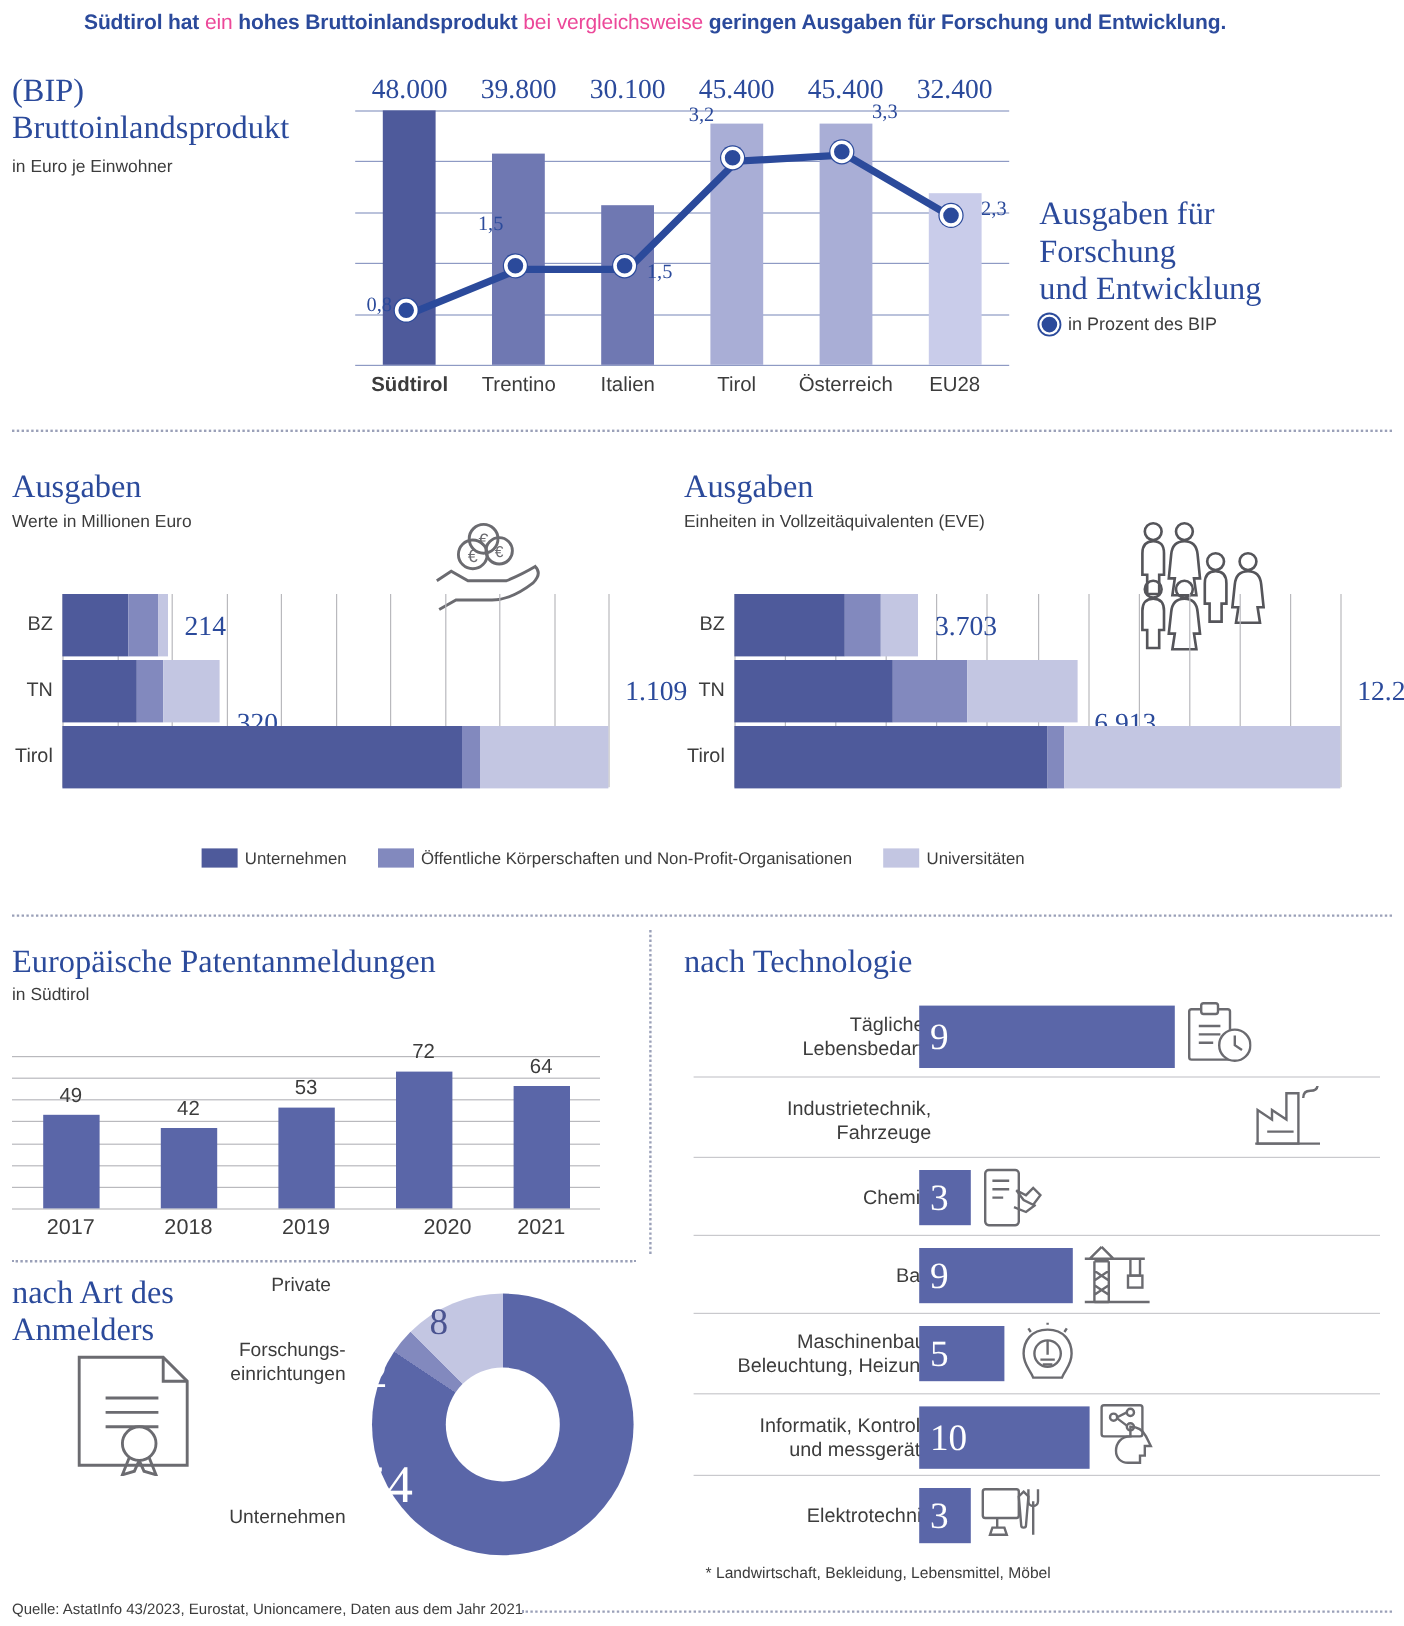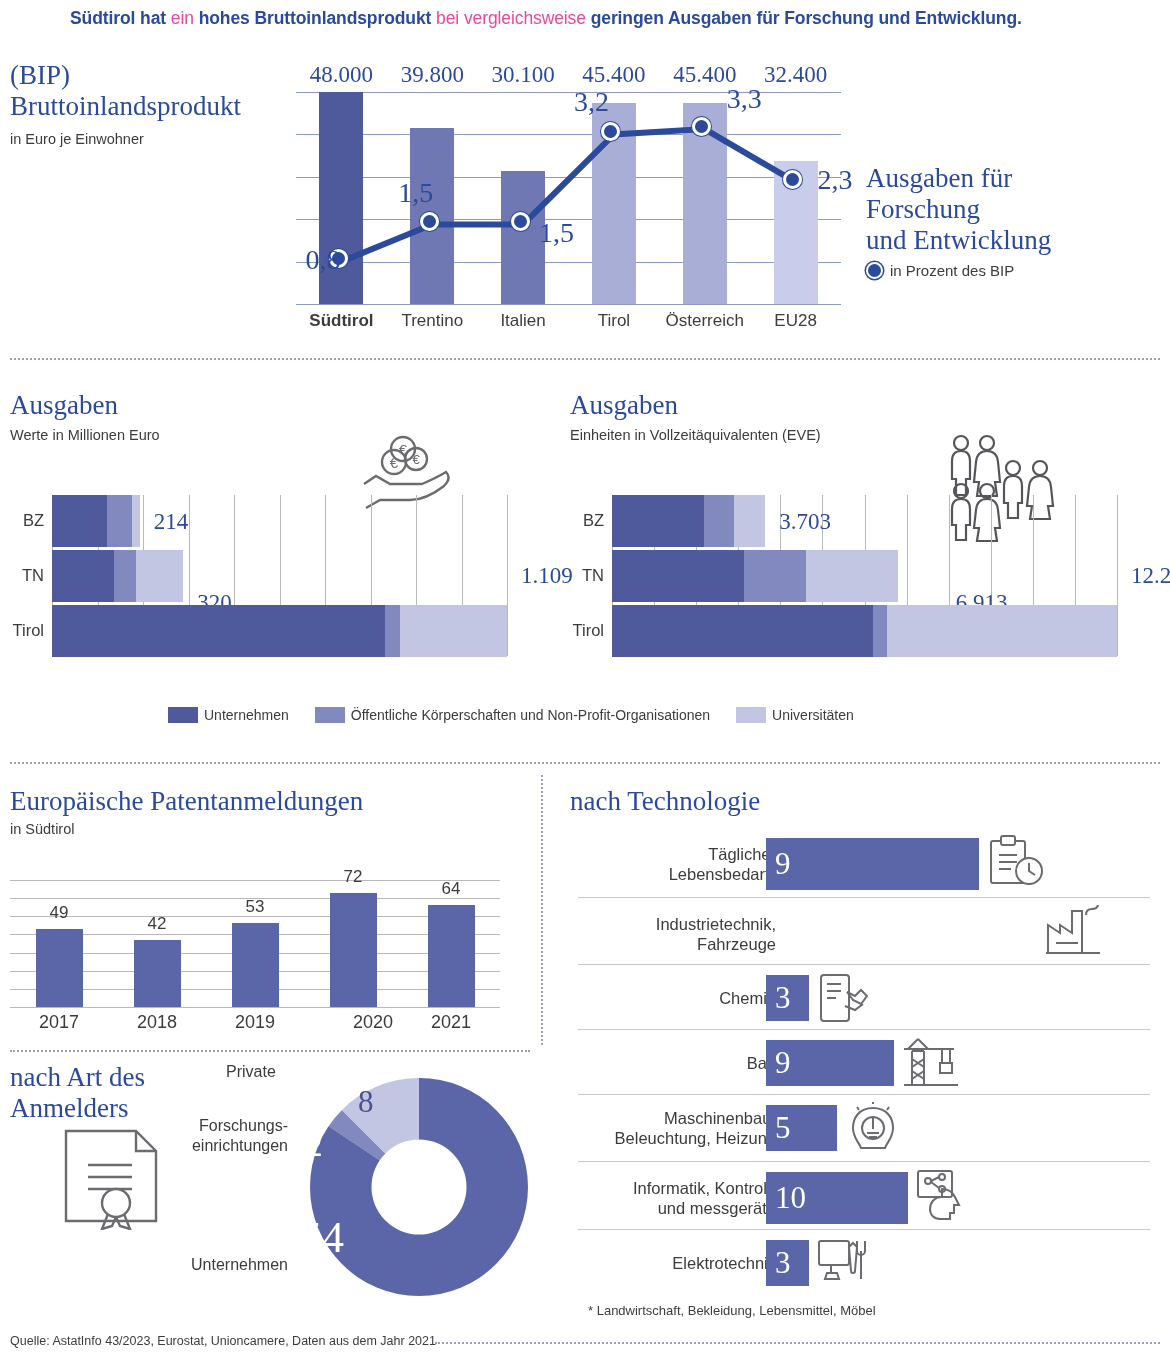--- a/index.html
+++ b/index.html
@@ -57,21 +57,21 @@
     text-align: center; width: 110px;
   }
   .bip-xlabel.bold { font-weight: 700; }
   .bip-dot {
     position: absolute; width: 19px; height: 19px; border-radius: 50%;
     background: #2b4a9b; border: 3px solid #ffffff;
     box-shadow: 0 0 0 1px #2b4a9b;
   }
   .bip-val {
     position: absolute; font-family: "Liberation Serif", serif;
-    font-size: 28px; color: #2b4a9b; white-space: nowrap;
+    font-size: 17px; color: #2b4a9b; white-space: nowrap;
   }
 
   .rd-title {
     position: absolute; left: 866px; top: 163px;
     font-family: "Liberation Serif", serif; color: #2b4a9b;
     font-size: 27px; line-height: 31px; white-space: nowrap;
   }
   .rd-legend {
     position: absolute; left: 866px; top: 262px;
     font-size: 15px; color: #3c3c3c; display: flex; align-items: center; gap: 7px;
@@ -314,21 +314,21 @@
         <div class="hb-seg" style="width:20.064812314339726%;background:#c3c6e2;"></div>
       </div>
       <div class="hb-cat" style="left:-60px;top:16px;">BZ</div>
       <div class="hb-val" style="left:167.12929905011464px;top:14px;">3.703</div>
       <div class="hb-row" style="top:55px;width:285.8716835899115px;">
         <div class="hb-seg" style="width:46.28959930565601%;background:#4e5a9b;"></div>
         <div class="hb-seg" style="width:21.698249674526256%;background:#8289be;"></div>
         <div class="hb-seg" style="width:32.012151019817736%;background:#c3c6e2;"></div>
       </div>
       <div class="hb-cat" style="left:-60px;top:71px;">TN</div>
-      <div class="hb-val" style="left:299.8716835899115px;top:95px;margin-left:44px;">6.913</div>
+      <div class="hb-val" style="left:299.8716835899115px;top:95px;">6.913</div>
       <div class="hb-row" style="top:110px;width:505px;">
         <div class="hb-seg" style="width:51.588601375696044%;background:#4e5a9b;"></div>
         <div class="hb-seg" style="width:2.78414674091058%;background:#8289be;"></div>
         <div class="hb-seg" style="width:45.627251883393384%;background:#c3c6e2;"></div>
       </div>
       <div class="hb-cat" style="left:-60px;top:126px;">Tirol</div>
       <div class="hb-val" style="left:519px;top:68px;">12.212</div>
     </div>
 
   <div class="legend">

